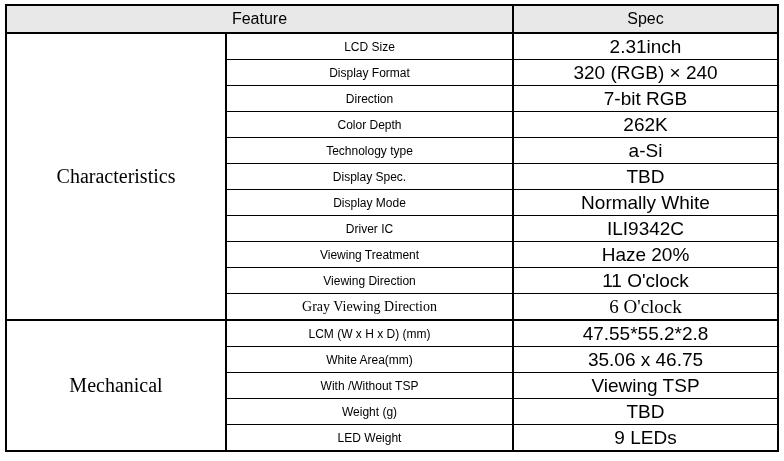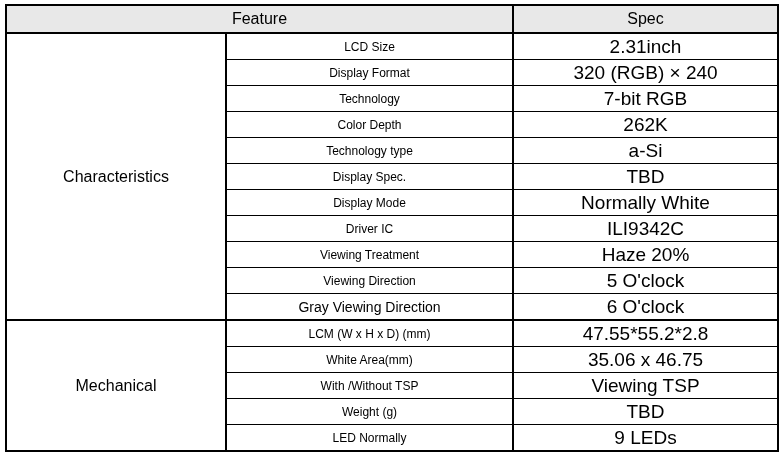--- a/index.html
+++ b/index.html
@@ -42,39 +42,41 @@
 
   .hdr-cell {
     height: 26px;
     font-size: 16px;
     background: #e8e8e8;
     border-bottom: 2px solid #000000 !important;
   }
   .hdr-feature { border-right: 2px solid #000000 !important; }
 
   .group-cell {
-    font-size: 16px;
+    font-size: 20px;
     border-right: 2px solid #000000 !important;
+    font-family: Liberation Serif, serif;
   }
   .group-characteristics {
     border-bottom: 2px solid #000000 !important;
   }
   .feature-cell {
     height: 25px;
     font-size: 12px;
     text-align: left;
     padding-left: 6px;
   }
   .spec-cell {
     height: 25px;
     font-size: 19px;
     border-left: 2px solid #000000 !important;
   }
   .row-sep-strong td {
     border-bottom: 2px solid #000000 !important;
+    font-family: Liberation Serif, serif;
   }
   .small-feature { font-size: 14px; }
 </style>
 </head>
 <body>
 
 <div class="sheet">
   <table class="spec">
     <colgroup>
       <col class="c-group">
@@ -90,21 +92,21 @@
       <tr>
         <td class="group-cell group-characteristics" rowspan="11">Characteristics</td>
         <td class="feature-cell">LCD Size</td>
         <td class="spec-cell">2.31inch</td>
       </tr>
       <tr>
         <td class="feature-cell">Display Format</td>
         <td class="spec-cell">320 (RGB) × 240</td>
       </tr>
       <tr>
-        <td class="feature-cell">Technology</td>
+        <td class="feature-cell">Direction</td>
         <td class="spec-cell">7-bit RGB</td>
       </tr>
       <tr>
         <td class="feature-cell">Color Depth</td>
         <td class="spec-cell">262K</td>
       </tr>
       <tr>
         <td class="feature-cell">Technology type</td>
         <td class="spec-cell">a-Si</td>
       </tr>
@@ -119,21 +121,21 @@
       <tr>
         <td class="feature-cell">Driver IC</td>
         <td class="spec-cell">ILI9342C</td>
       </tr>
       <tr>
         <td class="feature-cell">Viewing Treatment</td>
         <td class="spec-cell">Haze 20%</td>
       </tr>
       <tr>
         <td class="feature-cell">Viewing Direction</td>
-        <td class="spec-cell">5 O'clock</td>
+        <td class="spec-cell">11 O'clock</td>
       </tr>
       <tr class="row-sep-strong">
         <td class="feature-cell small-feature">Gray Viewing Direction</td>
         <td class="spec-cell">6 O'clock</td>
       </tr>
 
       <tr>
         <td class="group-cell" rowspan="5">Mechanical</td>
         <td class="feature-cell">LCM (W x H x D) (mm)</td>
         <td class="spec-cell">47.55*55.2*2.8</td>
@@ -144,18 +146,18 @@
       </tr>
       <tr>
         <td class="feature-cell">With /Without TSP</td>
         <td class="spec-cell">Viewing TSP</td>
       </tr>
       <tr>
         <td class="feature-cell">Weight (g)</td>
         <td class="spec-cell">TBD</td>
       </tr>
       <tr>
-        <td class="feature-cell">LED Normally</td>
+        <td class="feature-cell">LED Weight</td>
         <td class="spec-cell">9 LEDs</td>
       </tr>
     </tbody>
   </table>
 </div>
 
 </body></html>

